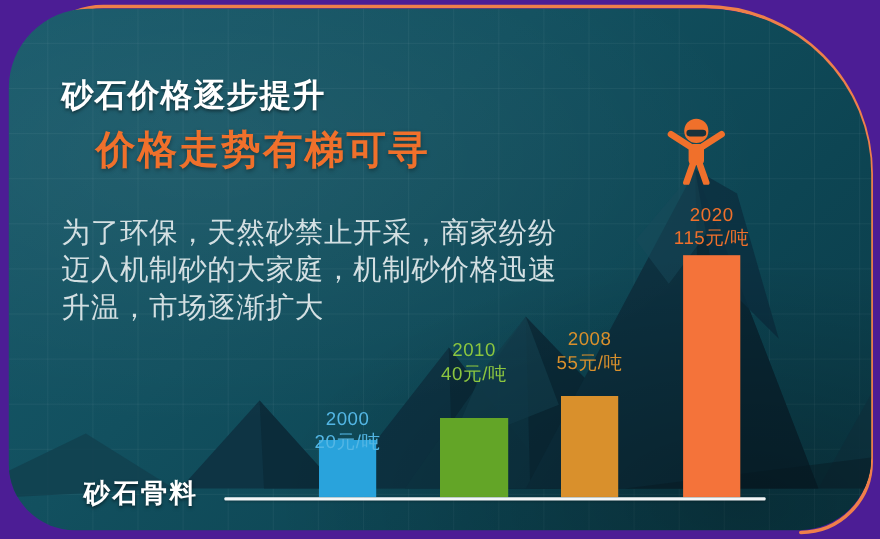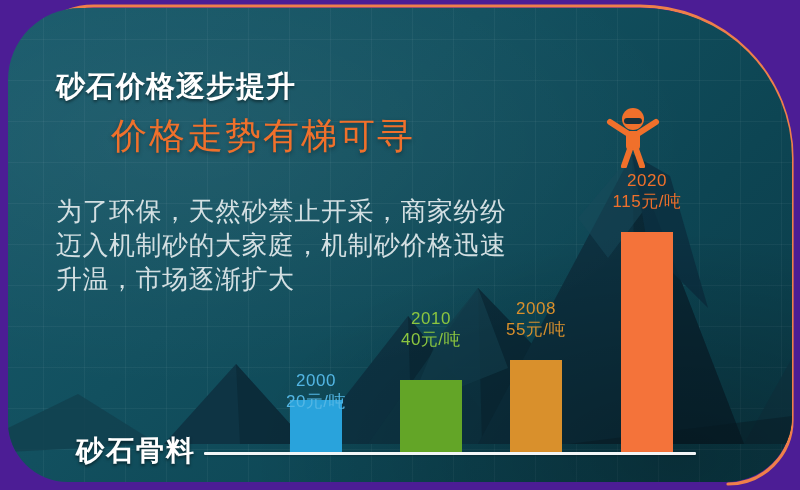--- a/index.html
+++ b/index.html
@@ -41,32 +41,31 @@
 
   
   .title1{
     position:absolute;left:48px;top:59px;
     font-size:29px;font-weight:bold;color:#ffffff;letter-spacing:1px;
     text-shadow:0 2px 3px rgba(0,0,0,.45);
     white-space:nowrap;
   }
   .title2{
     position:absolute;left:79px;top:104px;
-    font-size:36px;font-weight:normal;color:#f0702b;letter-spacing:2px;
+    font-size:36px;font-weight:bold;color:#f0702b;letter-spacing:2px;
     text-shadow:0 2px 4px rgba(0,0,0,.35);
     white-space:nowrap;
-    margin-left:24px;
   }
   .para{
     position:absolute;left:48px;top:186px;width:466px;
     font-size:26px;line-height:34px;color:#d3dfe2;letter-spacing:.5px;
   }
   .footer-label{
     position:absolute;left:68px;top:424px;
-    font-size:28px;font-weight:bold;color:#ffffff;letter-spacing:2px;
+    font-size:24px;font-weight:bold;color:#ffffff;letter-spacing:2px;
     text-shadow:0 2px 3px rgba(0,0,0,.5);
   }
 
   
   .plot{position:absolute;left:0;top:0;width:784px;height:474px;}
   .baseline{
     position:absolute;left:196px;top:444px;width:492px;height:3px;
     background:#f2f6f7;border-radius:1px;
     box-shadow:0 1px 2px rgba(0,0,0,.25);
   }
@@ -157,20 +156,20 @@
       <div class="lbl" style="left:373px;top:300px;width:100px;color:#8cc63f;">
         <span class="yr">2010</span>
         <span class="val">40元/吨</span>
       </div>
 
       <div class="lbl" style="left:478px;top:290px;width:100px;color:#d9902c;">
         <span class="yr">2008</span>
         <span class="val">55元/吨</span>
       </div>
 
-      <div class="lbl" style="left:589px;top:162px;width:100px;color:#f0702b;">
+      <div class="lbl" style="left:589px;top:177px;width:100px;color:#f0702b;">
         <span class="yr">2020</span>
         <span class="val">115元/吨</span>
       </div>
     </div>
 
   </div>
 </div>
 
 </body></html>

